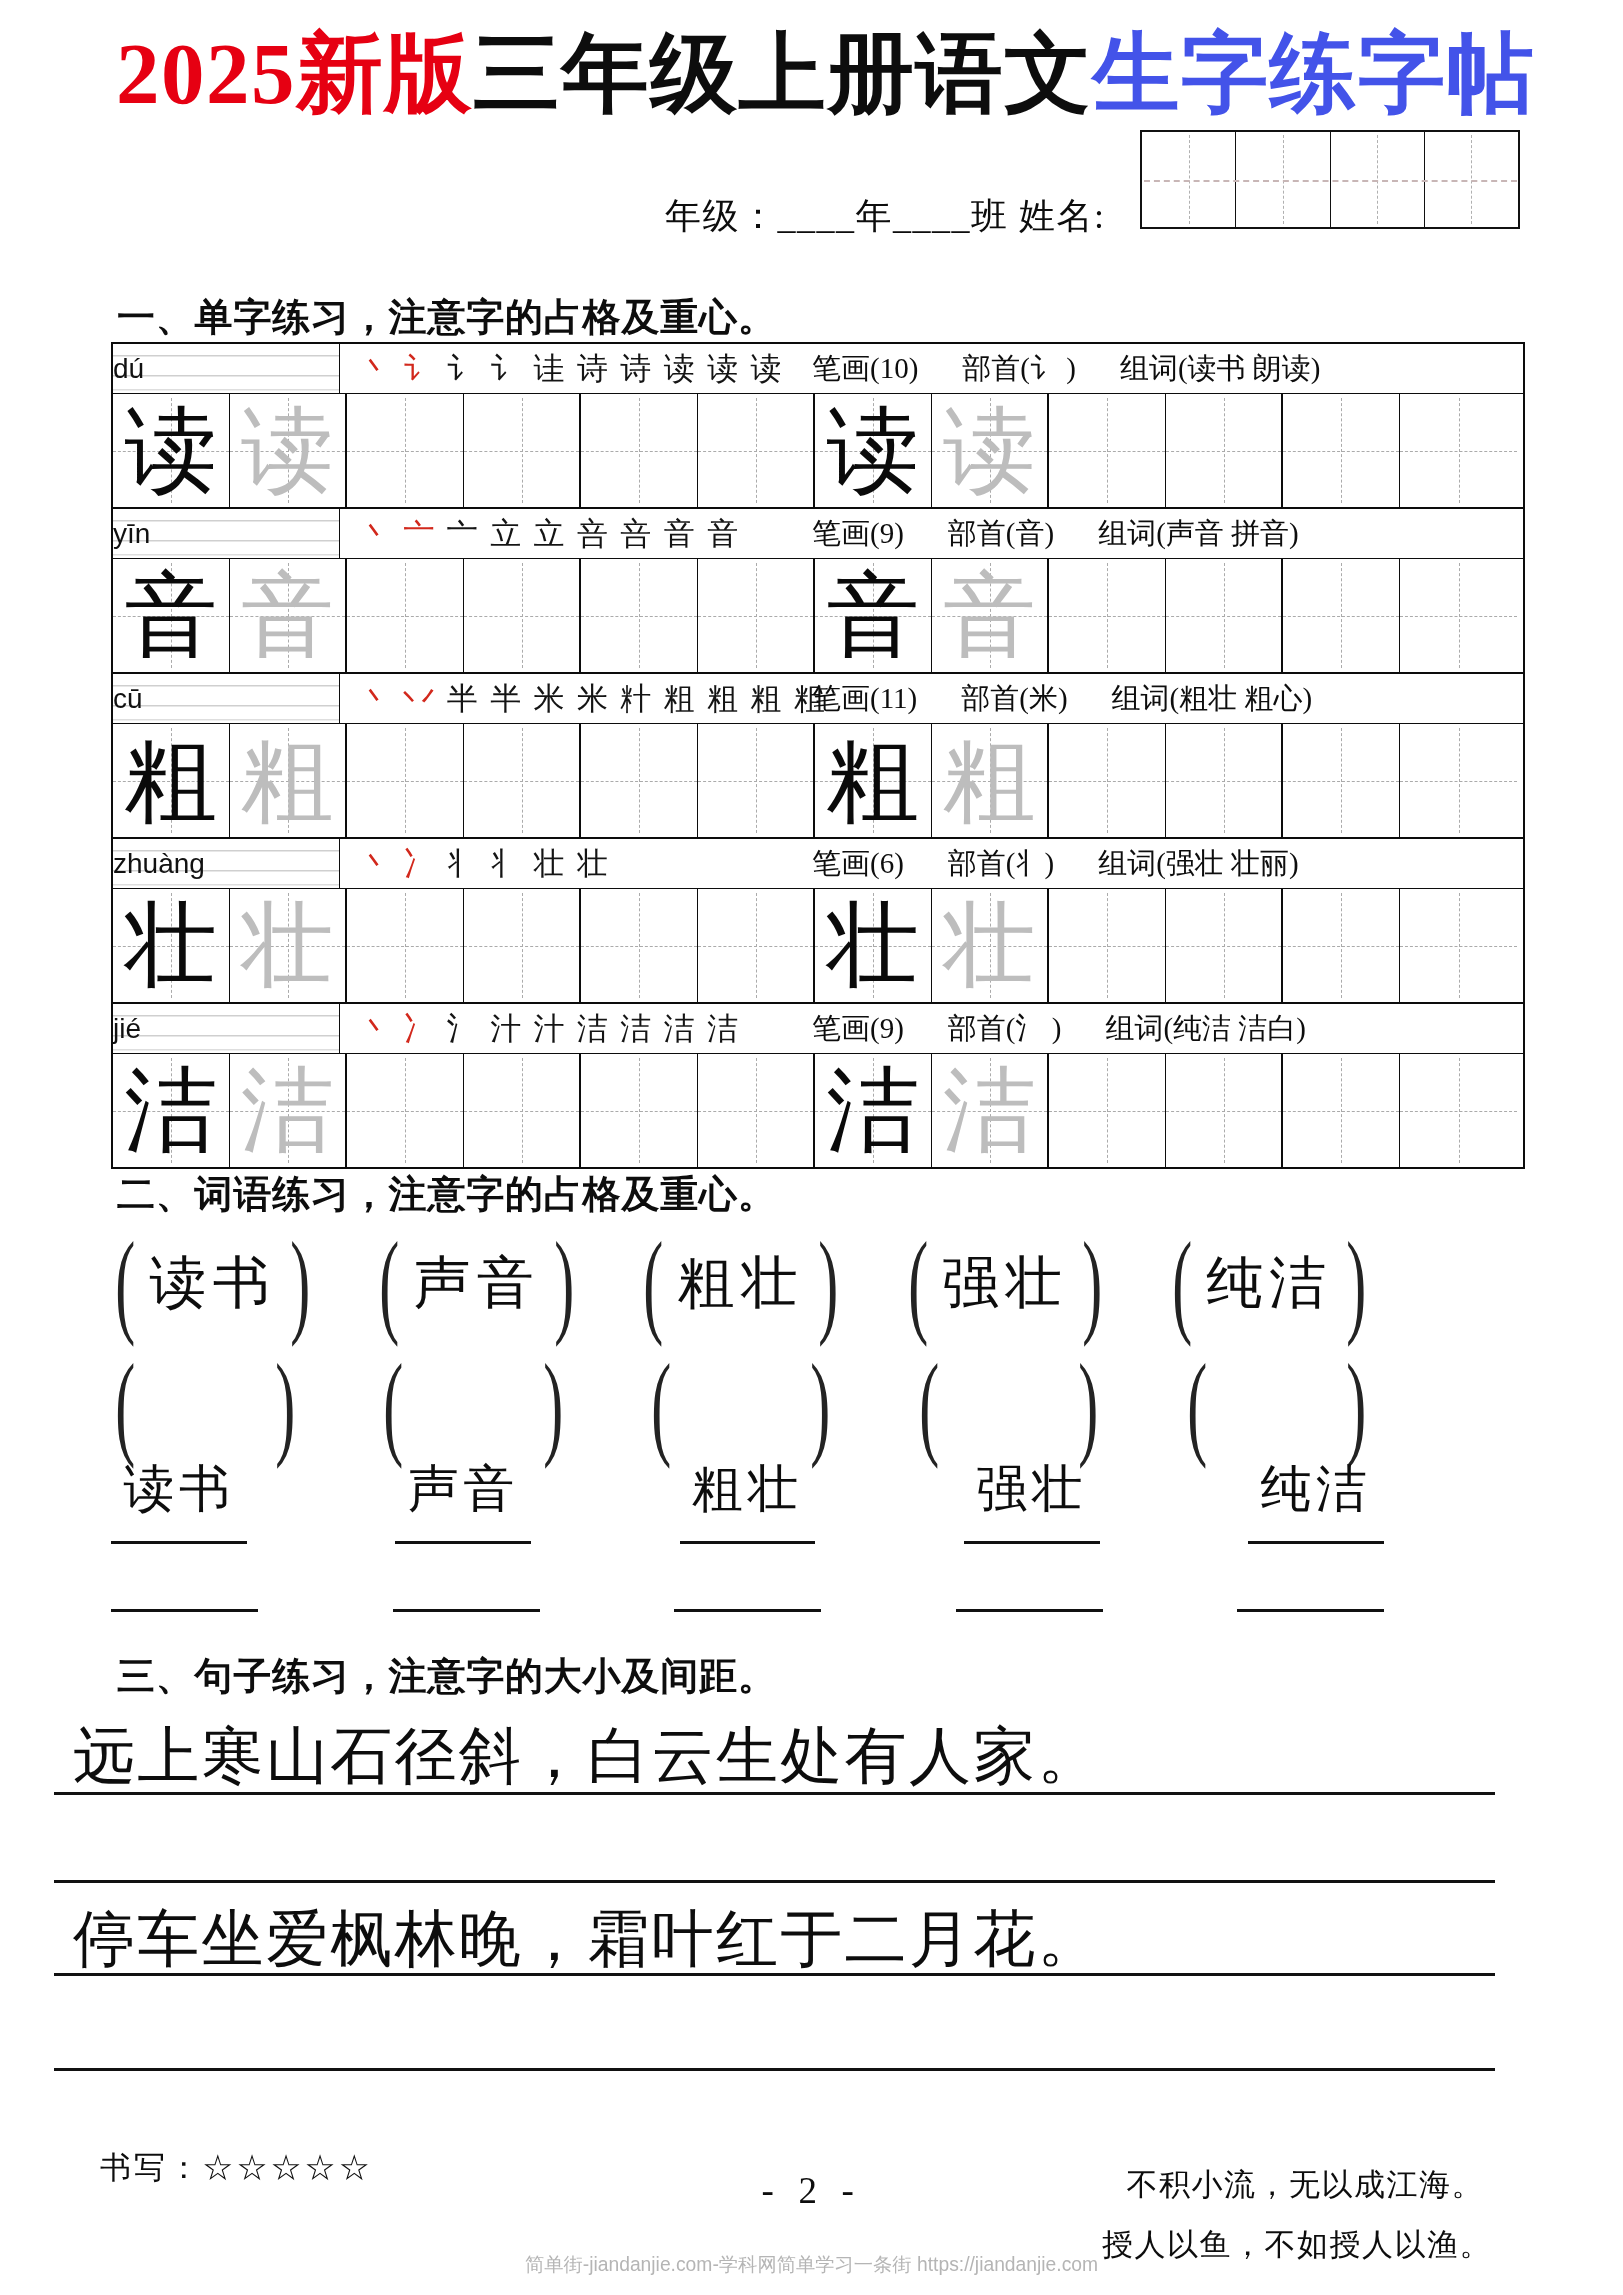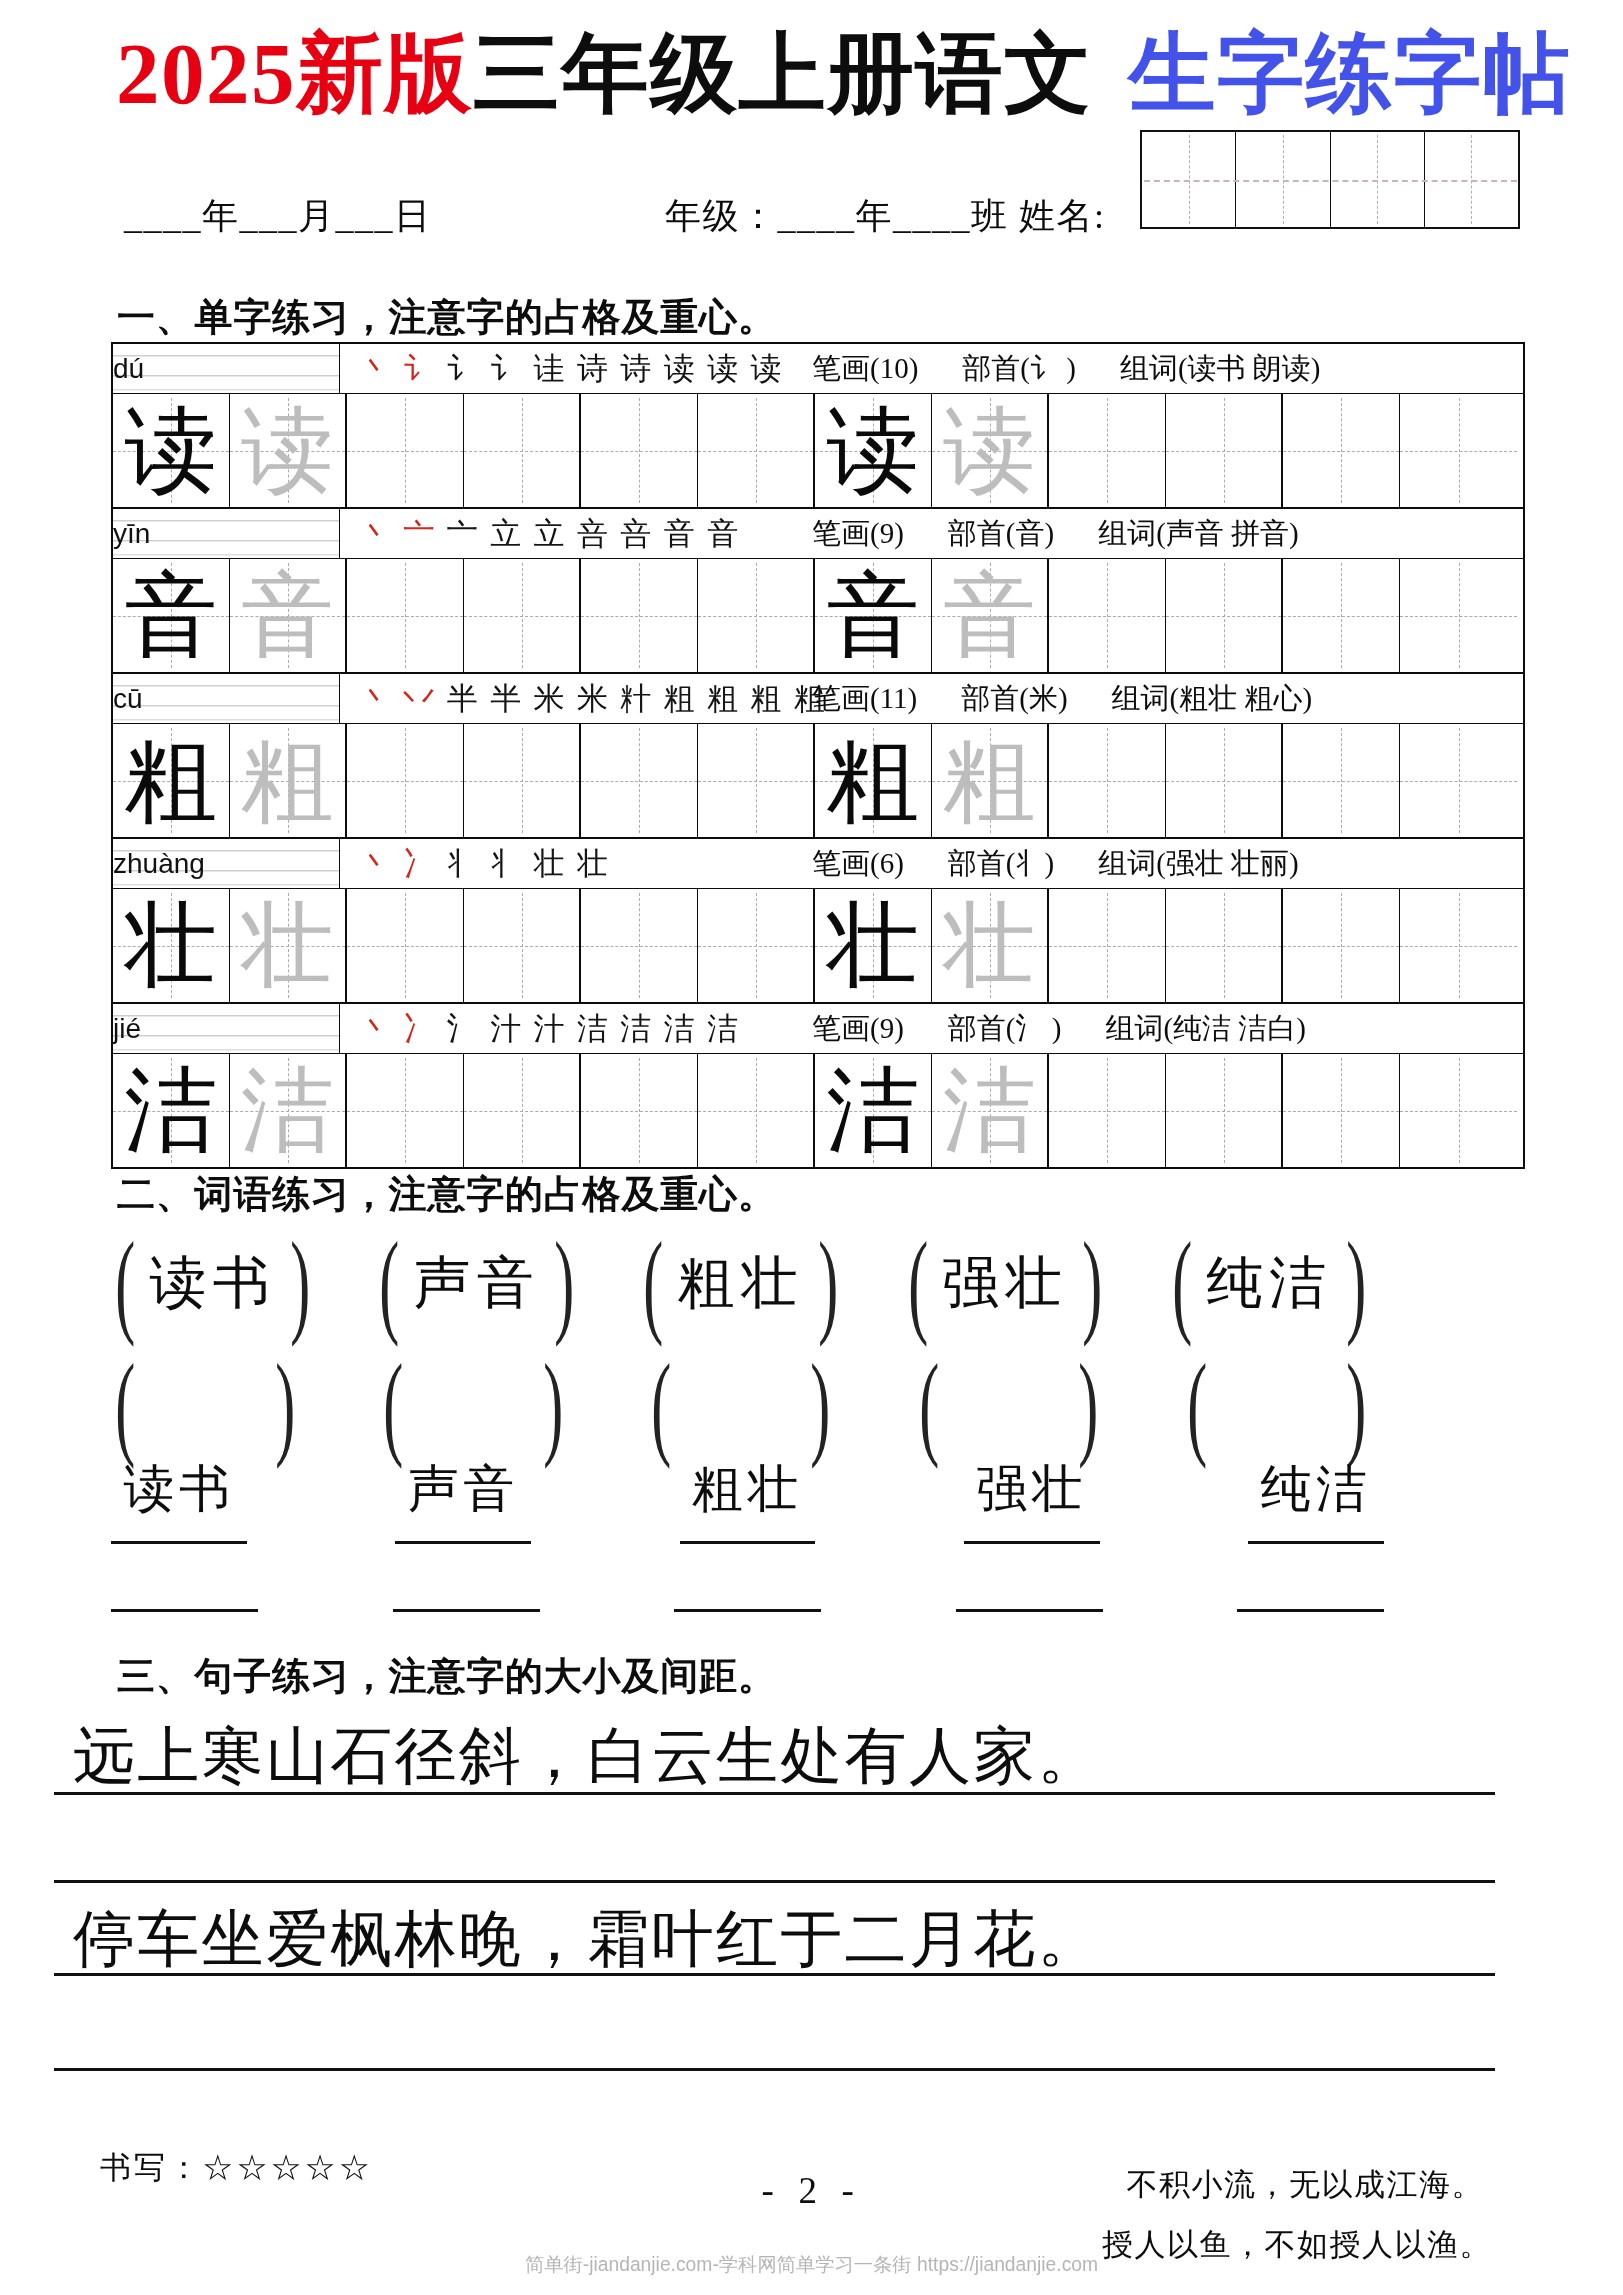--- a/index.html
+++ b/index.html
@@ -4,21 +4,21 @@
 <style>
   html,body{margin:0;padding:0;background:#ffffff;}
   .page{position:relative;width:1623px;height:2295px;background:#fff;overflow:hidden;
         font-family:"Liberation Serif","DejaVu Serif",serif;color:#0d0d0d;}
 
   
   .title{position:absolute;left:116px;top:21.6px;font-size:87px;font-weight:700;
          letter-spacing:1.5px;white-space:nowrap;line-height:1.2;}
   .t-red{color:#e60012;}
   .t-black{color:#0d0d0d;}
-  .t-blue{color:#4353e9;margin-left:36px;}
+  .t-blue{color:#4353e9;}
 
   
   .dateline{position:absolute;left:124px;top:192px;font-size:36px;letter-spacing:1.5px;}
   .gradeline{position:absolute;left:665px;top:192px;font-size:36px;letter-spacing:1.5px;}
   .namegrid{position:absolute;left:1140px;top:130px;width:380px;height:99px;
             border:2.3px solid #111;display:flex;box-sizing:border-box;}
   .namegrid .ncell{flex:1;position:relative;border-right:1.9px solid #111;}
   .namegrid .ncell:last-child{border-right:none;}
   .namegrid .ncell::before{content:"";position:absolute;left:50%;top:3.1px;bottom:3.1px;
             border-left:1.5px dashed #b0b0b0;}
@@ -101,21 +101,20 @@
 </style>
 </head>
 <body>
 
 <div class="page">
 
   <div class="title">
     <span class="t-red">2025新版</span><span class="t-black">三年级上册语文</span><span class="t-blue">生字练字帖</span>
   </div>
 
-  <div class="dateline">____年___月___日</div>
   <div class="gradeline">
     <span>年级：____年____班</span>
     <span>姓名:</span>
   </div>
   <div class="namegrid">
     <div class="ncell"></div>
     <div class="ncell"></div>
     <div class="ncell"></div>
     <div class="ncell"></div>
   </div>

